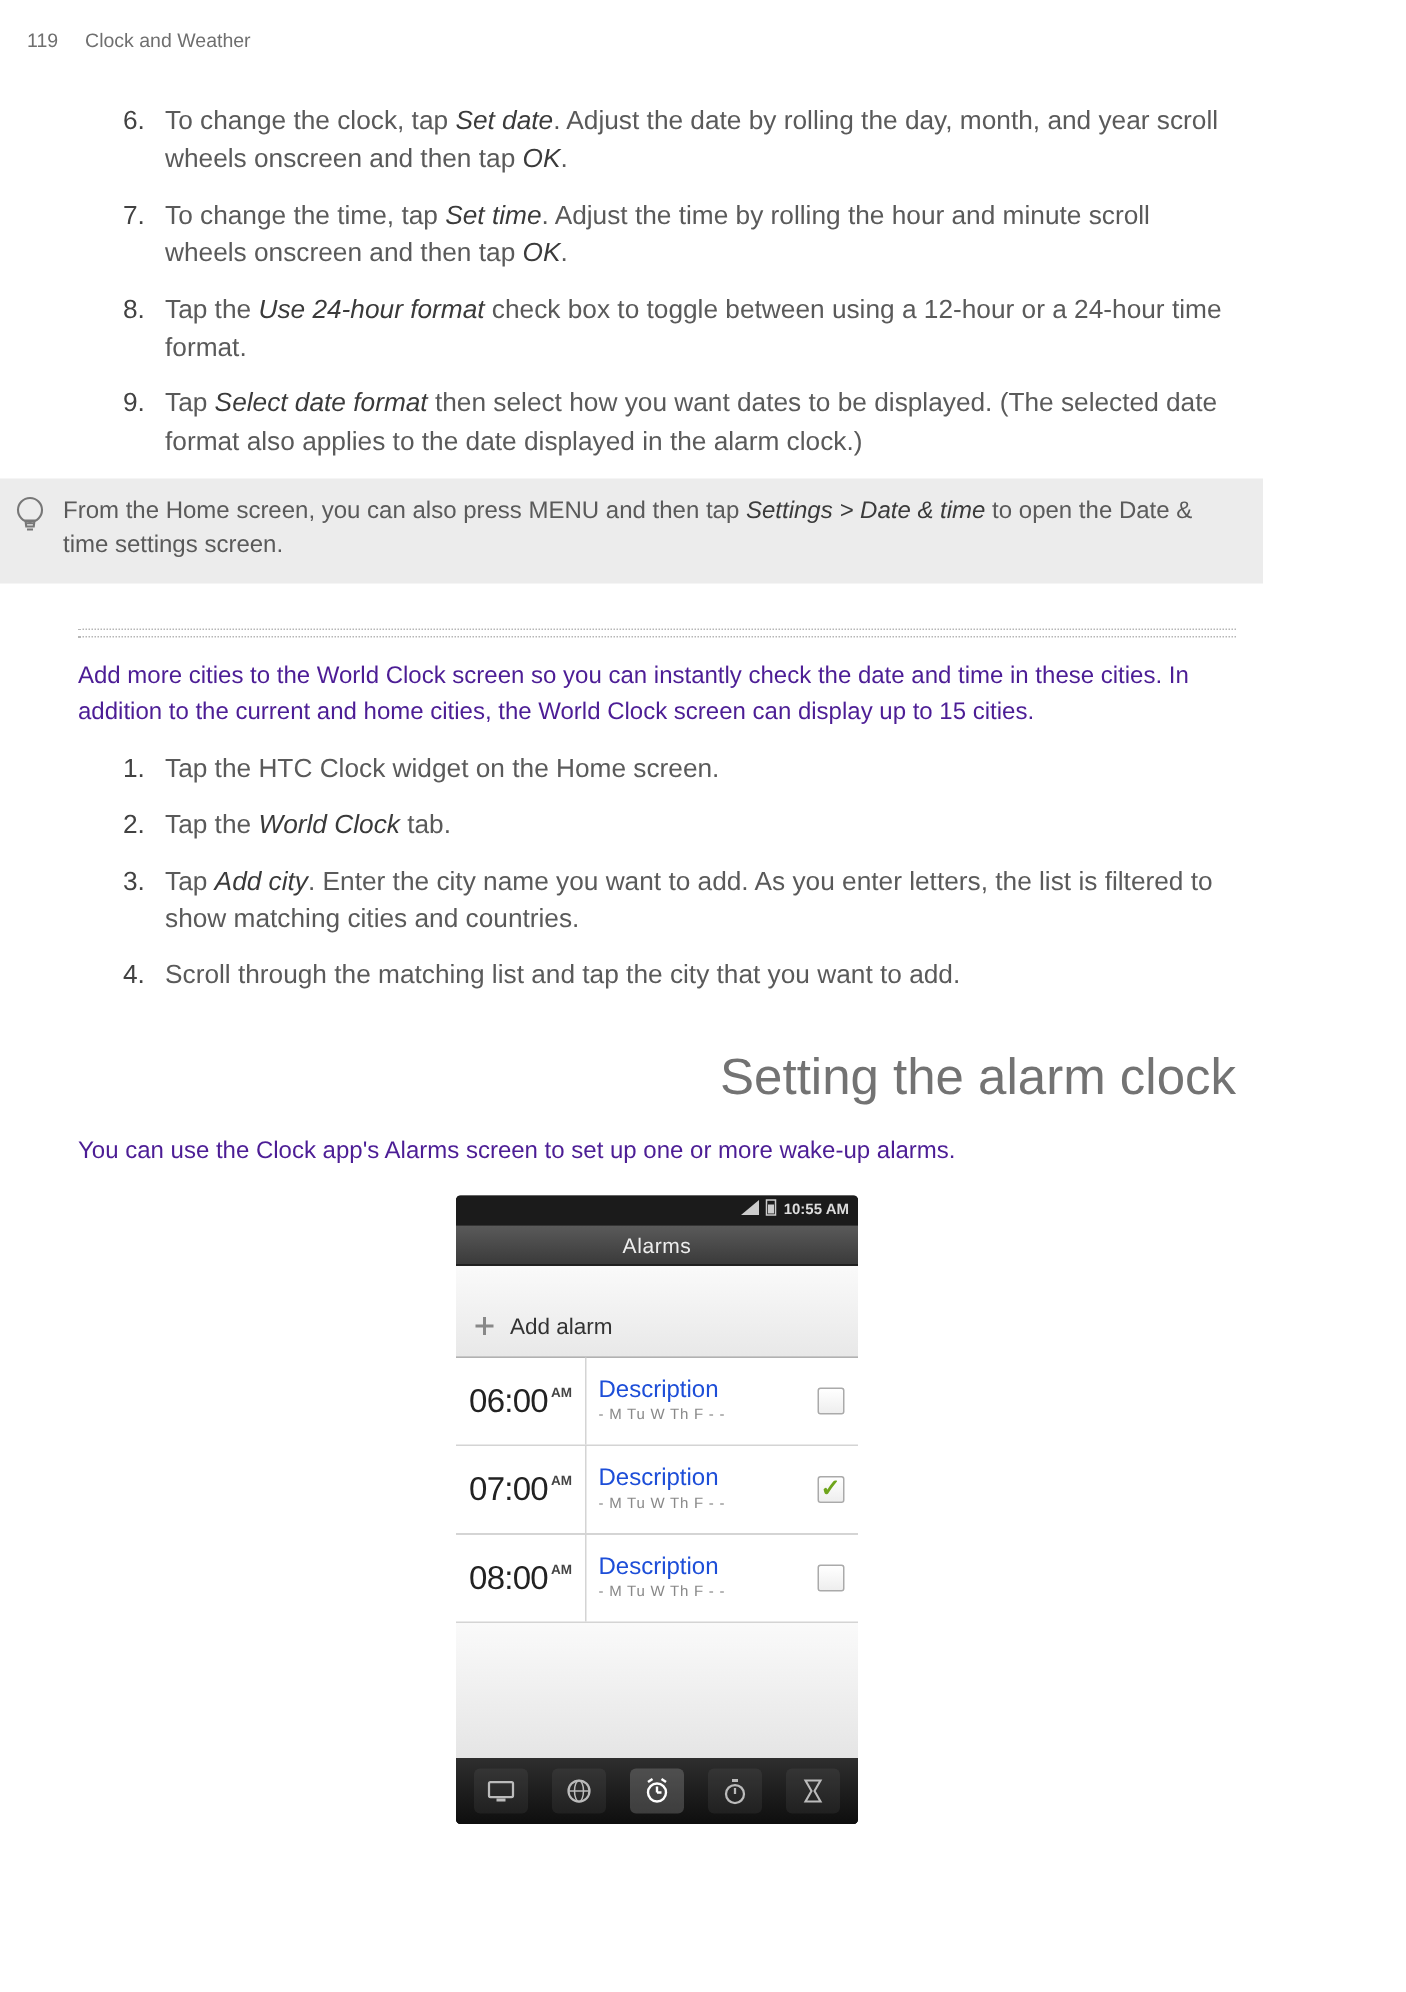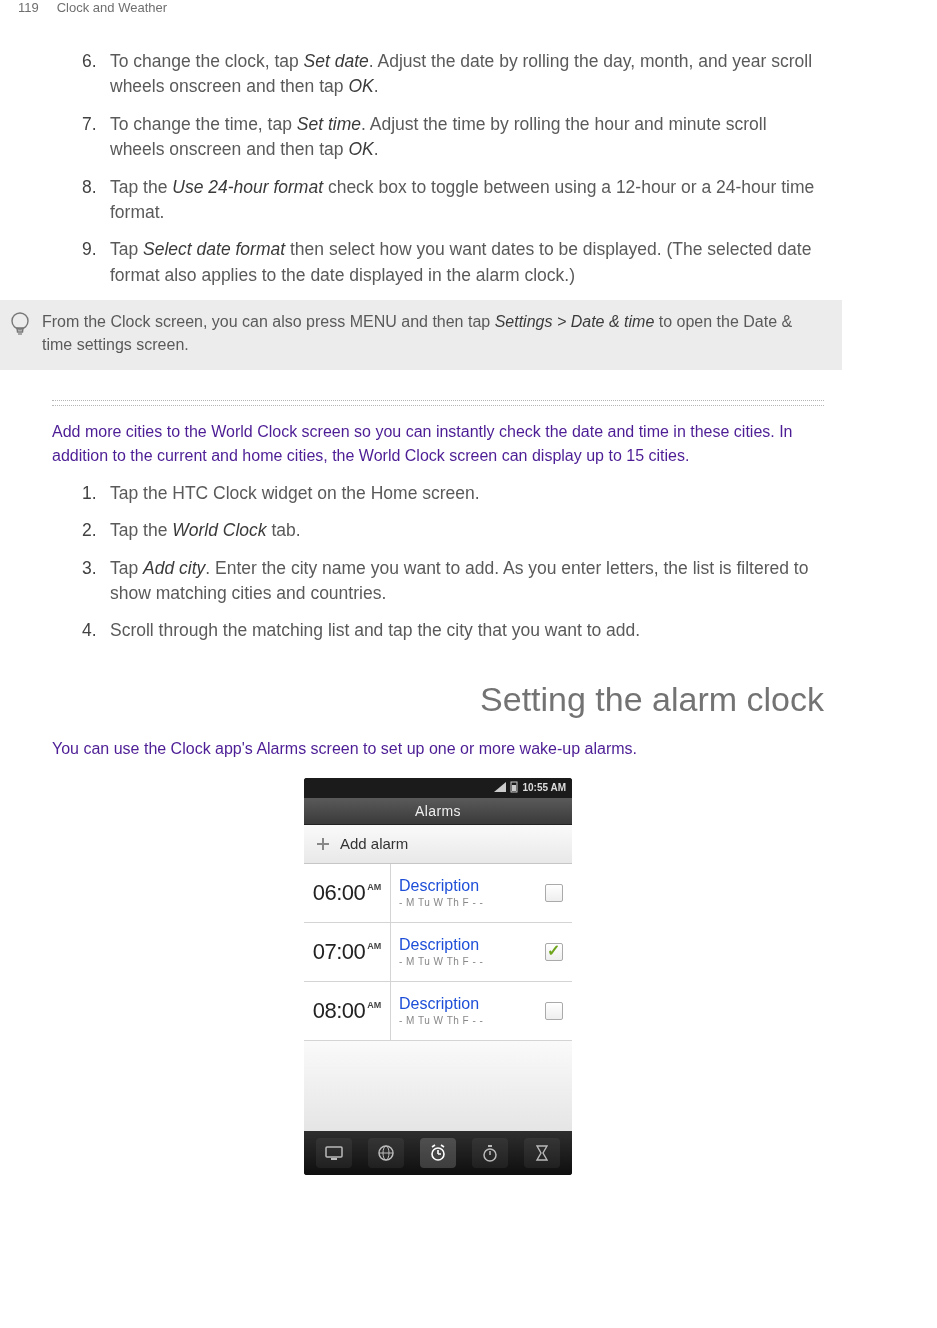--- a/index.html
+++ b/index.html
@@ -7,20 +7,21 @@
     padding: 0;
     background: #ffffff;
     font-family: "Helvetica Neue", Helvetica, Arial, sans-serif;
     color: #5a5a5a;
     width: 937px;
   }
   .page {
     width: 842px;
     padding: 0;
     box-sizing: border-box;
+    margin-top: 19px;
   }
   .header {
     display: flex;
     align-items: baseline;
     gap: 18px;
     padding: 0 0 6px 18px;
     font-size: 13px;
     color: #6f6f6f;
     font-weight: 300;
   }
@@ -164,23 +165,23 @@
     justify-content: center;
     font-size: 14px;
     letter-spacing: 0.4px;
     border-bottom: 1px solid #222;
     font-weight: 400;
   }
   .addrow {
     height: 38px;
     background: linear-gradient(#fafafa,#e8e8e8);
     display: flex;
-    align-items: center;
+    align-items: flex-end;
     gap: 8px;
-    padding: 0 10px;
+    padding: 11px 10px;
     border-bottom: 1px solid #c6c6c6;
     color: #333;
     font-size: 15px;
   }
   .addrow .plus {
     width: 18px; height: 18px;
     display: flex; align-items:center; justify-content:center;
     color: #777;
     font-weight: bold;
   }
@@ -278,21 +279,21 @@
     <div class="tip-block">
       <div class="tip-icon">
         <svg width="24" height="30" viewBox="0 0 24 30">
           <circle cx="12" cy="11" r="8" fill="none" stroke="#777" stroke-width="1.4"></circle>
           <path d="M9 18 L15 18 L14.5 22 L9.5 22 Z" fill="none" stroke="#777" stroke-width="1.4"></path>
           <line x1="9.5" y1="20" x2="14.5" y2="20" stroke="#777" stroke-width="1"></line>
           <line x1="10" y1="24" x2="14" y2="24" stroke="#777" stroke-width="1.2"></line>
         </svg>
       </div>
       <div class="tip-text">
-        <span>From the Clock screen, you can also press MENU and then tap </span><span class="term">Settings &gt; Date &amp; time</span><span> to open the Date &amp; time settings screen.</span>
+        <span>From the Home screen, you can also press MENU and then tap </span><span class="term">Settings &gt; Date &amp; time</span><span> to open the Date &amp; time settings screen.</span>
       </div>
     </div>
 
     <div class="section">
       <hr class="rule-dotted">
       <hr class="sub-heading-line">
 
       <p class="para">Add more cities to the World Clock screen so you can instantly check the date and time in these cities. In addition to the current and home cities, the World Clock screen can display up to 15 cities.</p>
 
       <ol class="steps">

